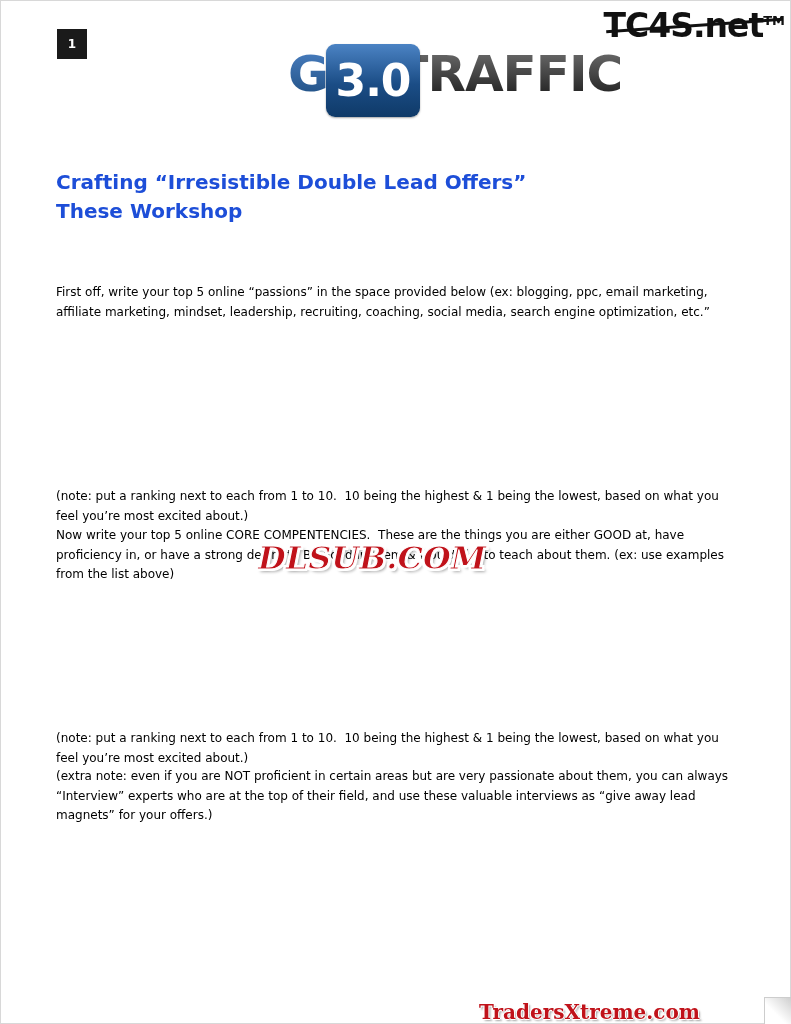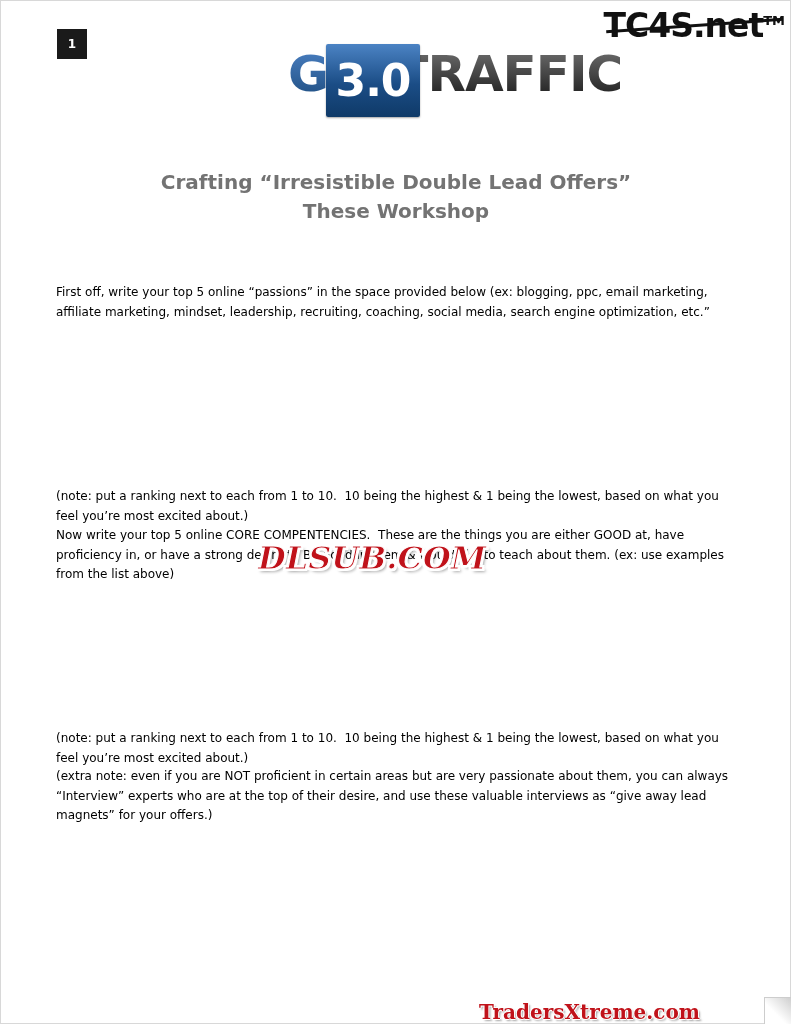--- a/index.html
+++ b/index.html
@@ -74,21 +74,21 @@
     background-clip: text;
     -webkit-text-fill-color: transparent;
   }
   .logo-version {
     position: absolute;
     left: 326px;
     top: 44px;
     width: 94px;
     height: 73px;
     background: linear-gradient(180deg, #4b83c4 0%, #1b4d86 55%, #0f3a68 100%);
-    border-radius: 2px;
+    border-radius: 9px;
     box-shadow: 0 1px 2px rgba(0,0,0,0.35);
     display: flex;
     align-items: center;
     justify-content: center;
   }
   .logo-version span {
     color: #ffffff;
     font-family: "DejaVu Sans", sans-serif;
     font-weight: bold;
     font-size: 44px;
@@ -159,26 +159,25 @@
        0 1px 0 #ffffff, 0 -1px 0 #ffffff,
        2px 2px 2px rgba(0,0,0,0.35);
   }
 
   
   .doc-title {
     position: absolute;
     left: 56px;
     top: 168px;
     width: 680px;
-    text-align: center;
     font-family: "DejaVu Sans", sans-serif;
     font-weight: bold;
     font-size: 20px;
     line-height: 29px;
-    color: #737373;
+    color: #1d4ed8;
   }
   .doc-title .line2 { display: block; }
 
   .para {
     position: absolute;
     left: 56px;
     width: 680px;
     font-family: "DejaVu Sans", sans-serif;
     font-size: 12px;
     line-height: 19.5px;
@@ -231,20 +230,20 @@
 
   <div class="doc-title">
     <span>Crafting “Irresistible Double Lead Offers”</span>
     <span class="line2">These Workshop</span>
   </div>
 
   <div class="para p1">First off, write your top 5 online “passions” in the space provided below (ex: blogging, ppc, email marketing, affiliate marketing, mindset, leadership, recruiting, coaching, social media, search engine optimization, etc.”</div>
   <div class="para p2">(note: put a ranking next to each from 1 to 10.  10 being the highest &amp; 1 being the lowest, based on what you feel you’re most excited about.)</div>
   <div class="para p3">Now write your top 5 online CORE COMPENTENCIES.  These are the things you are either GOOD at, have proficiency in, or have a strong desire to BE good in them &amp; would like to teach about them. (ex: use examples from the list above)</div>
   <div class="para p4">(note: put a ranking next to each from 1 to 10.  10 being the highest &amp; 1 being the lowest, based on what you feel you’re most excited about.)</div>
-  <div class="para p5">(extra note: even if you are NOT proficient in certain areas but are very passionate about them, you can always “Interview” experts who are at the top of their desire, and use these valuable interviews as “give away lead magnets” for your offers.)</div>
+  <div class="para p5">(extra note: even if you are NOT proficient in certain areas but are very passionate about them, you can always “Interview” experts who are at the top of their field, and use these valuable interviews as “give away lead magnets” for your offers.)</div>
 
   <div class="wm-dlsub">DLSUB.COM</div>
   <div class="wm-traders">TradersXtreme.com</div>
 
   <div class="page-edge"></div>
   <div class="corner-fold"></div>
 </div>
 
 </body></html>

